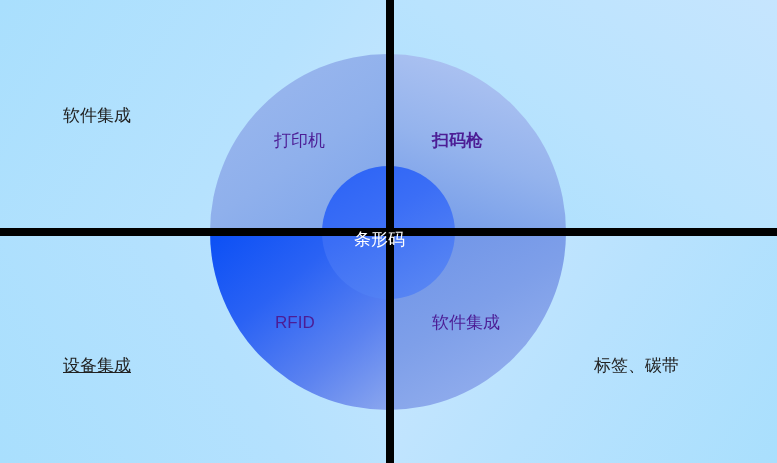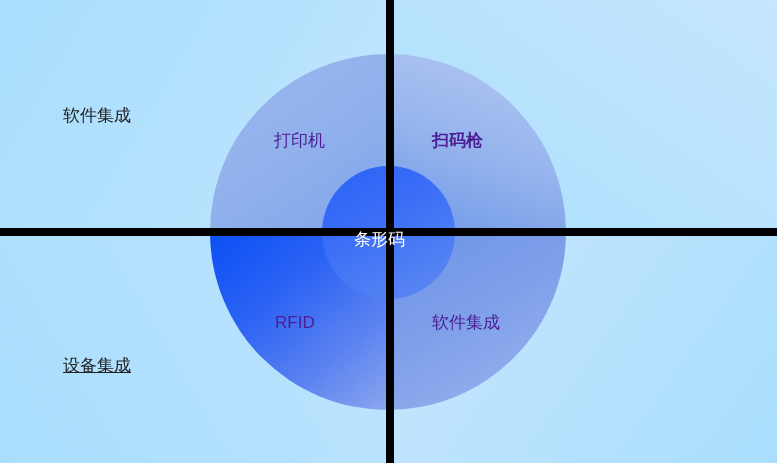--- a/index.html
+++ b/index.html
@@ -133,20 +133,21 @@
     <div class="sector s-br"></div>
   </div>
 
   <div class="inner-circle"></div>
 
   <div class="axis horizontal"></div>
   <div class="axis vertical"></div>
 
   <div class="label outer lbl-soft">软件集成</div>
   <div class="label outer lbl-device">设备集成</div>
+  <div class="label outer lbl-tag">标签、碳带</div>
 
   <div class="label inner-sector lbl-printer">打印机</div>
   <div class="label inner-sector lbl-scanner">扫码枪</div>
   <div class="label inner-sector lbl-rfid">RFID</div>
   <div class="label inner-sector lbl-rental">软件集成</div>
 
   <div class="label core lbl-core">条形码</div>
 
 </div>
 

